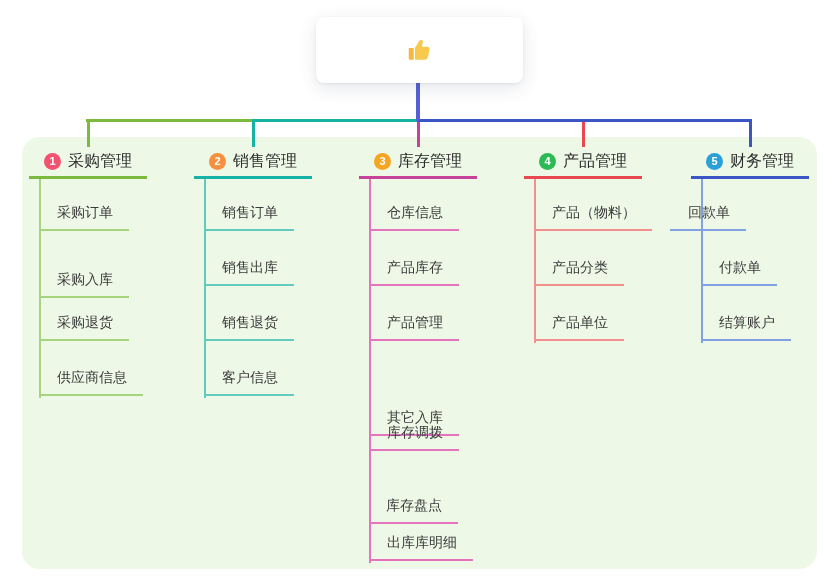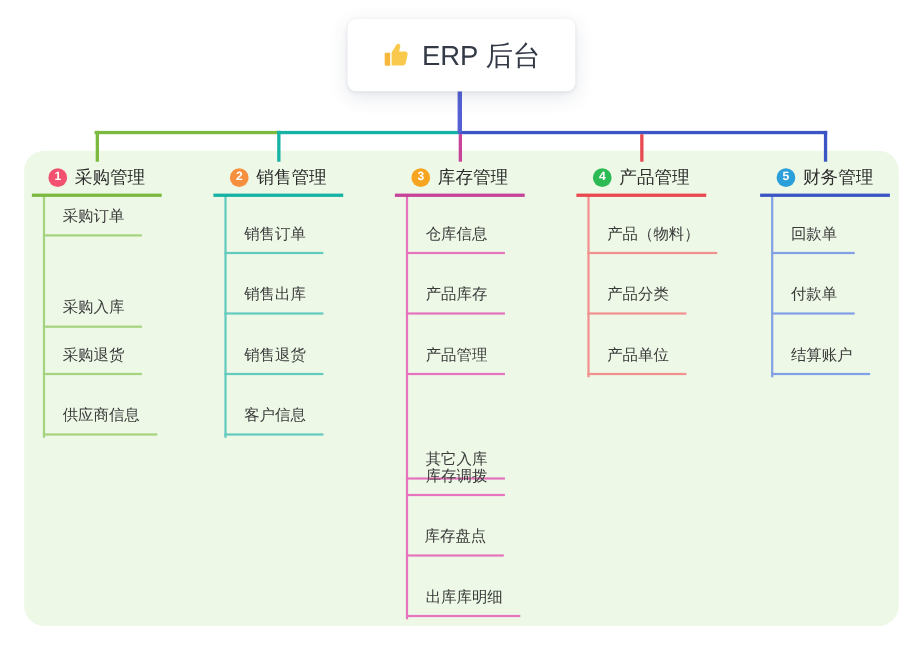--- a/index.html
+++ b/index.html
@@ -57,60 +57,59 @@
       <div class="vline" style="left: 204px; top: 177px; width: 2px; height: 221px; background: rgb(99, 202, 190);"></div>
       <div class="vline" style="left: 369px; top: 177px; width: 2px; height: 386px; background: rgb(230, 115, 189);"></div>
       <div class="vline" style="left: 534px; top: 177px; width: 2px; height: 166px; background: rgb(242, 144, 144);"></div>
       <div class="vline" style="left: 701px; top: 177px; width: 2px; height: 166px; background: rgb(130, 160, 228);"></div>
     </div>
   <div id="tree">
       <div class="branch-header" style="left: 29px; top: 146px; border-bottom-color: rgb(124, 185, 63);">
         <span class="badge" style="background: rgb(242, 82, 112);">1</span>
         <span>采购管理</span>
       </div>
-      <div class="child-item" style="left: 39px; top: 188px; border-bottom-color: rgb(165, 211, 126);">采购订单</div>
+      <div class="child-item" style="left: 39px; top: 204px; border-bottom-color: rgb(165, 211, 126);">采购订单</div>
       <div class="child-item" style="left: 39px; top: 259px; border-bottom-color: rgb(165, 211, 126); margin-top: 12px;">采购入库</div>
       <div class="child-item" style="left: 39px; top: 314px; border-bottom-color: rgb(165, 211, 126); text-align: center;">采购退货</div>
       <div class="child-item" style="left: 39px; top: 369px; border-bottom-color: rgb(165, 211, 126);">供应商信息</div>
       <div class="branch-header" style="left: 194px; top: 146px; border-bottom-color: rgb(22, 178, 165);">
         <span class="badge" style="background: rgb(247, 144, 62);">2</span>
         <span>销售管理</span>
       </div>
       <div class="child-item" style="left: 204px; top: 204px; border-bottom-color: rgb(99, 202, 190);">销售订单</div>
       <div class="child-item" style="left: 204px; top: 259px; border-bottom-color: rgb(99, 202, 190);">销售出库</div>
       <div class="child-item" style="left: 204px; top: 314px; border-bottom-color: rgb(99, 202, 190);">销售退货</div>
       <div class="child-item" style="left: 204px; top: 369px; border-bottom-color: rgb(99, 202, 190);">客户信息</div>
       <div class="branch-header" style="left: 359px; top: 146px; border-bottom-color: rgb(198, 67, 153);">
         <span class="badge" style="background: rgb(247, 165, 32);">3</span>
         <span>库存管理</span>
       </div>
       <div class="child-item" style="left: 369px; top: 204px; border-bottom-color: rgb(230, 115, 189);">仓库信息</div>
       <div class="child-item" style="left: 369px; top: 259px; border-bottom-color: rgb(230, 115, 189);">产品库存</div>
       <div class="child-item" style="left: 369px; top: 314px; border-bottom-color: rgb(230, 115, 189);">产品管理</div>
       <div class="child-item" style="left: 369px; top: 369px; border-bottom-color: rgb(230, 115, 189); margin-top: 40px;">其它入库</div>
       <div class="child-item" style="left: 369px; top: 424px; border-bottom-color: rgb(230, 115, 189);">库存调拨</div>
-      <div class="child-item" style="left: 369px; top: 479px; border-bottom-color: rgb(230, 115, 189); padding-left: 17px;">库存盘点</div>
+      <div class="child-item" style="left: 369px; top: 497px; border-bottom-color: rgb(230, 115, 189); padding-left: 17px;">库存盘点</div>
       <div class="child-item" style="left: 369px; top: 534px; border-bottom-color: rgb(230, 115, 189);">出库库明细</div>
       <div class="branch-header" style="left: 524px; top: 146px; border-bottom-color: rgb(232, 72, 79);">
         <span class="badge" style="background: rgb(44, 186, 85);">4</span>
         <span>产品管理</span>
       </div>
       <div class="child-item" style="left: 534px; top: 204px; border-bottom-color: rgb(242, 144, 144); text-align: right;">产品（物料）</div>
       <div class="child-item" style="left: 534px; top: 259px; border-bottom-color: rgb(242, 144, 144);">产品分类</div>
       <div class="child-item" style="left: 534px; top: 314px; border-bottom-color: rgb(242, 144, 144);">产品单位</div>
       <div class="branch-header" style="left: 691px; top: 146px; border-bottom-color: rgb(60, 85, 197);">
         <span class="badge" style="background: rgb(42, 159, 216);">5</span>
         <span>财务管理</span>
       </div>
-      <div class="child-item" style="left: 701px; top: 204px; border-bottom-color: rgb(130, 160, 228);">回款单</div>
+      <div class="child-item" style="left: 670px; top: 204px; border-bottom-color: rgb(130, 160, 228);">回款单</div>
       <div class="child-item" style="left: 701px; top: 259px; border-bottom-color: rgb(130, 160, 228);">付款单</div>
       <div class="child-item" style="left: 701px; top: 314px; border-bottom-color: rgb(130, 160, 228);">结算账户</div>
     </div>
   <div id="root-node" style="color: rgb(51, 58, 69); background: rgb(255, 255, 255);">
     <span style="display:flex;">
       <svg width="26" height="26" viewBox="0 0 24 24">
         <path fill="#f6b73c" d="M2.6 10.2h3.6V21H2.6c-.6 0-1-.4-1-1v-8.8c0-.6.4-1 1-1z"></path>
         <path fill="#f8c94c" d="M7.4 20.9V10l4-6.6c.3-.5.9-.8 1.5-.8 1.2 0 2.1 1.1 1.8 2.3l-1 4.2h5.1c1.3 0 2.3 1.2 2 2.5l-1.5 6.8c-.3 1.5-1.6 2.5-3.1 2.5H8.4c-.4 0-.8-.1-1-.4z"></path>
       </svg>
     </span>
-    <span>ERP 后台</span>
   </div>
 </div>
 
 </body></html>

